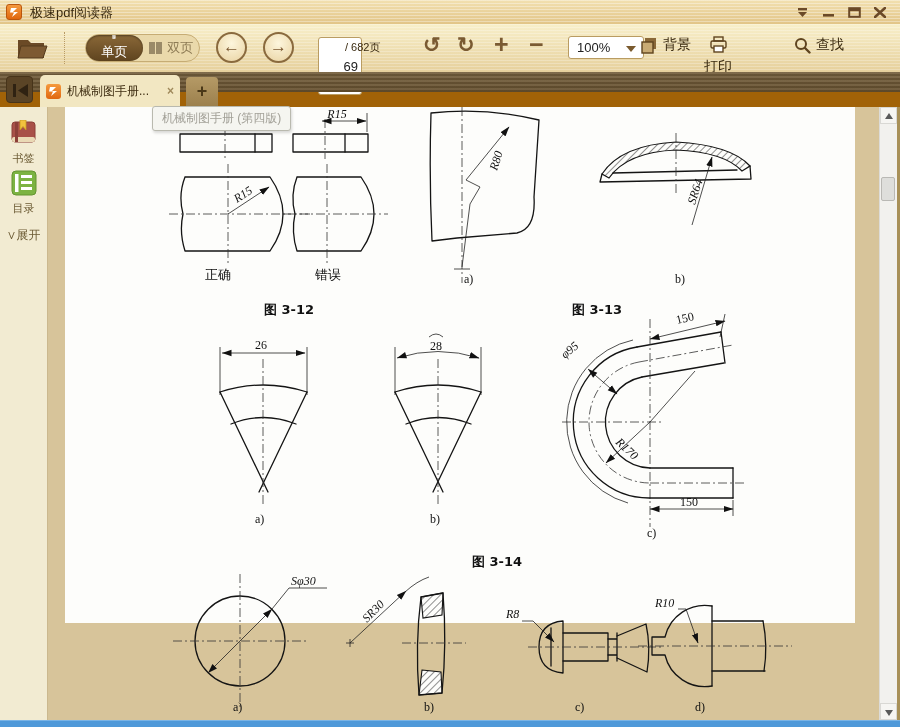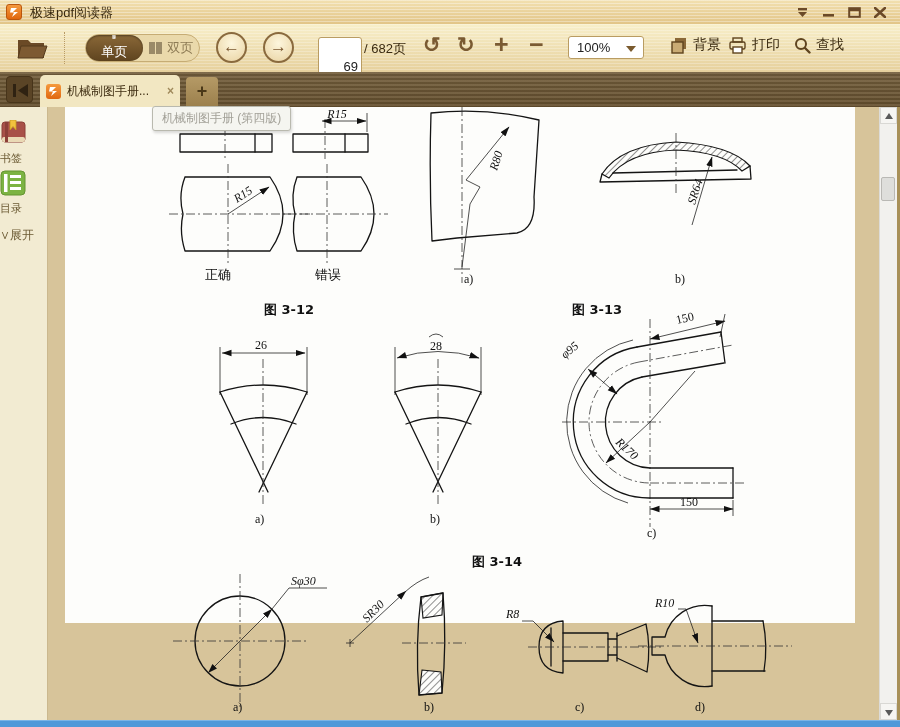--- a/index.html
+++ b/index.html
@@ -27,49 +27,49 @@
   .pill{position:absolute;left:85px;top:10px;width:115px;height:28px;border-radius:14px;
     background:#ead9ab;border:1px solid #c6ac74;box-sizing:border-box;display:flex;}
   .pill-seg{flex:1;display:flex;align-items:center;justify-content:center;gap:4px;font-size:13px;color:#8d7b55;border-radius:14px;}
   .pill-seg.active{background:linear-gradient(#8a6838,#5f441f);color:#fff;box-shadow:inset 0 1px 2px rgba(0,0,0,.4);flex-direction:column;}
   .circle-btn{position:absolute;top:8px;width:31px;height:31px;border-radius:50%;
     background:radial-gradient(circle at 50% 35%,#fdf6dd,#e9d3a2);border:2px solid #8a6a3e;box-sizing:border-box;
     color:#7a5730;font-size:17px;font-weight:bold;text-align:center;line-height:26px;}
   .cb-back{left:216px;} .cb-fwd{left:263px;}
   .page-input{position:absolute;left:318px;top:13px;width:36px;height:20px;border:1px solid #b99c62;border-radius:3px;
     background:#fff;font-size:13px;text-align:right;padding:18px 3px;color:#222;font-family:"Liberation Sans",sans-serif;}
-  .page-total{position:absolute;left:364px;top:16px;font-size:13px;color:#3a2a10;}
+  .page-total{position:absolute;left:345px;top:16px;font-size:11px;color:#3a2a10;}
   .rot{position:absolute;top:9px;font-size:21px;font-weight:bold;color:#7a5a32;}
   .rot-ccw{left:423px;} .rot-cw{left:457px;}
   .zoomsign{position:absolute;top:6px;font-size:25px;font-weight:bold;color:#7a5a32;}
   .z-plus{left:494px;} .z-minus{left:529px;}
   .zoombox{position:absolute;left:568px;top:12px;width:76px;height:23px;background:#fff;border:1px solid #b99c62;border-radius:3px;box-sizing:border-box;}
   .zoombox .zval{position:absolute;left:8px;top:3px;font-size:13px;color:#222;}
   .zoombox .caret{position:absolute;right:7px;top:9px;width:0;height:0;border-left:5px solid transparent;border-right:5px solid transparent;border-top:6px solid #7a5a2e;}
   .tool-item{position:absolute;top:12px;display:flex;align-items:center;gap:5px;font-size:14px;color:#3a2a10;}
-  .ti-bg{left:671px;} .ti-print{left:728px;} .ti-find{left:794px;}
-
-  
-  .tabbar{position:absolute;left:0;top:72px;width:900px;height:35px;
+  .ti-bg{left:641px;} .ti-print{left:704px;flex-direction:column;} .ti-find{left:794px;}
+
+  
+  .tabbar{position:absolute;left:0;top:72px;width:900px;height:20px;
     background-image:repeating-linear-gradient(180deg,rgba(255,255,255,.07) 0 2px,rgba(0,0,0,.10) 2px 4px),linear-gradient(#75603e,#66502f);}
   .collapse-btn{position:absolute;left:6px;top:4px;width:27px;height:27px;border-radius:4px;background:#5a4426;border:1px solid #47341a;box-sizing:border-box;}
   .collapse-btn svg{position:absolute;left:5px;top:5px;}
   .tab{position:absolute;left:40px;top:3px;width:140px;height:32px;background:#f2e7c2;border-radius:5px 5px 0 0;
     display:flex;align-items:center;padding:0 6px;box-sizing:border-box;gap:6px;}
   .tab-logo{width:15px;height:15px;border-radius:3px;background:linear-gradient(#f59a3e,#e0670f);flex:none;position:relative;}
   .tab-logo svg{position:absolute;left:2px;top:2px;}
   .tab-title{font-size:12px;color:#3f2e12;white-space:nowrap;overflow:hidden;flex:1;}
   .tab-close{font-size:12px;color:#a08a5c;font-weight:bold;flex:none;}
   .newtab{position:absolute;left:186px;top:5px;width:32px;height:30px;background:linear-gradient(#b59a66,#9b7f4c);border-radius:4px 4px 0 0;
     text-align:center;line-height:28px;font-size:18px;font-weight:bold;color:#4a3818;}
 
   
   .content{position:absolute;left:0;top:107px;width:900px;height:613px;background:#d7c49a;}
   .sidebar{position:absolute;left:0;top:0;width:47px;height:613px;background:#f2ebd2;border-right:1px solid #cbb88e;}
-  .side-item{position:absolute;left:0;width:47px;}
+  .side-item{position:absolute;left:0;width:47px;text-align:center;}
   .side-item .lbl{display:block;font-size:11px;color:#6b5a33;margin-top:1px;}
   .si-bm{top:13px;} .si-toc{top:63px;}
   .si-expand{top:120px;font-size:12px;color:#6b5a33;}
   .pdf-page{position:absolute;left:65px;top:0;width:790px;height:516px;background:#fdfdfb;}
   
   .sb{position:absolute;right:3px;top:0;width:17px;height:613px;background:#f2f1ee;border-left:1px solid #dcdbd7;}
   .sb-btn{position:absolute;left:0;width:17px;height:17px;background:#f6f5f2;border:1px solid #d9d8d4;box-sizing:border-box;}
   .sb-up{top:0;} .sb-down{bottom:0;}
   .sb-btn .tri{position:absolute;left:4px;width:0;height:0;border-left:4px solid transparent;border-right:4px solid transparent;}
   .sb-up .tri{top:5px;border-bottom:6px solid #5a5a5a;}

